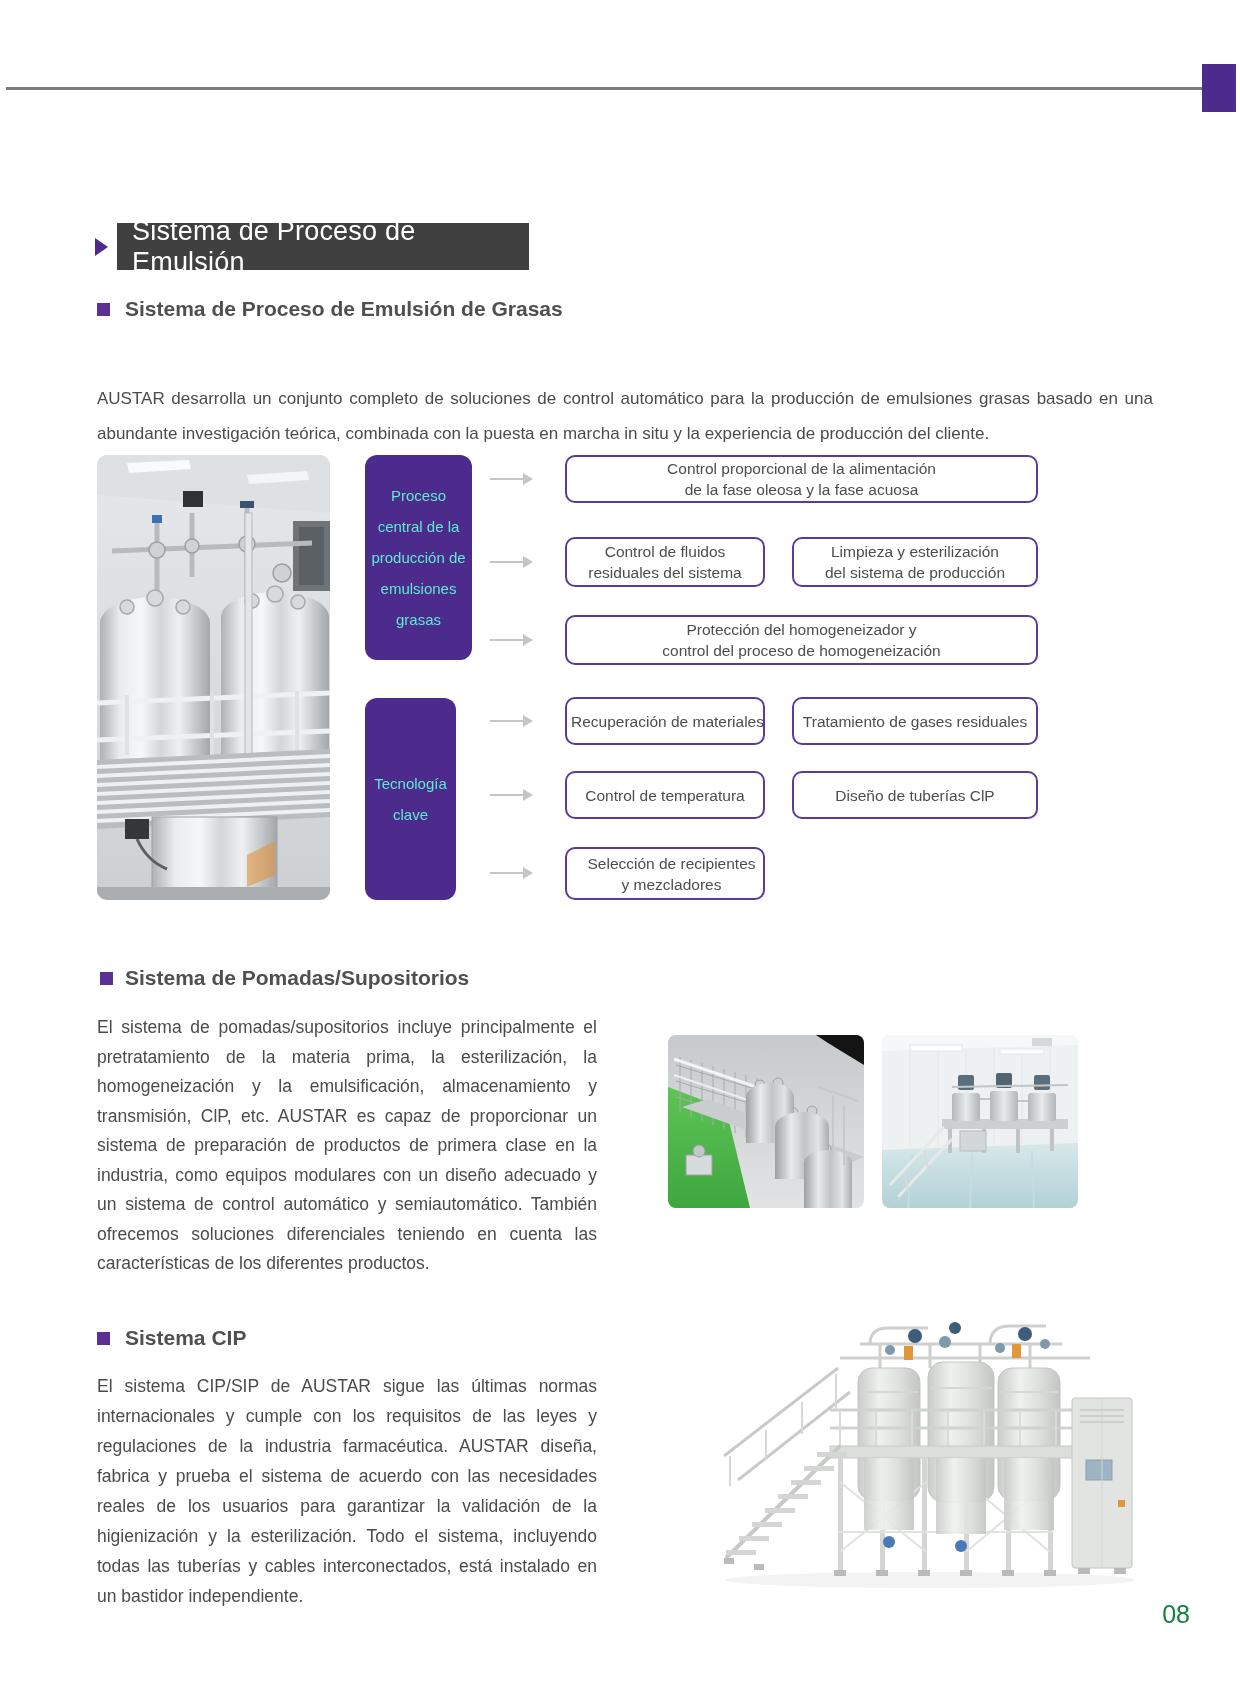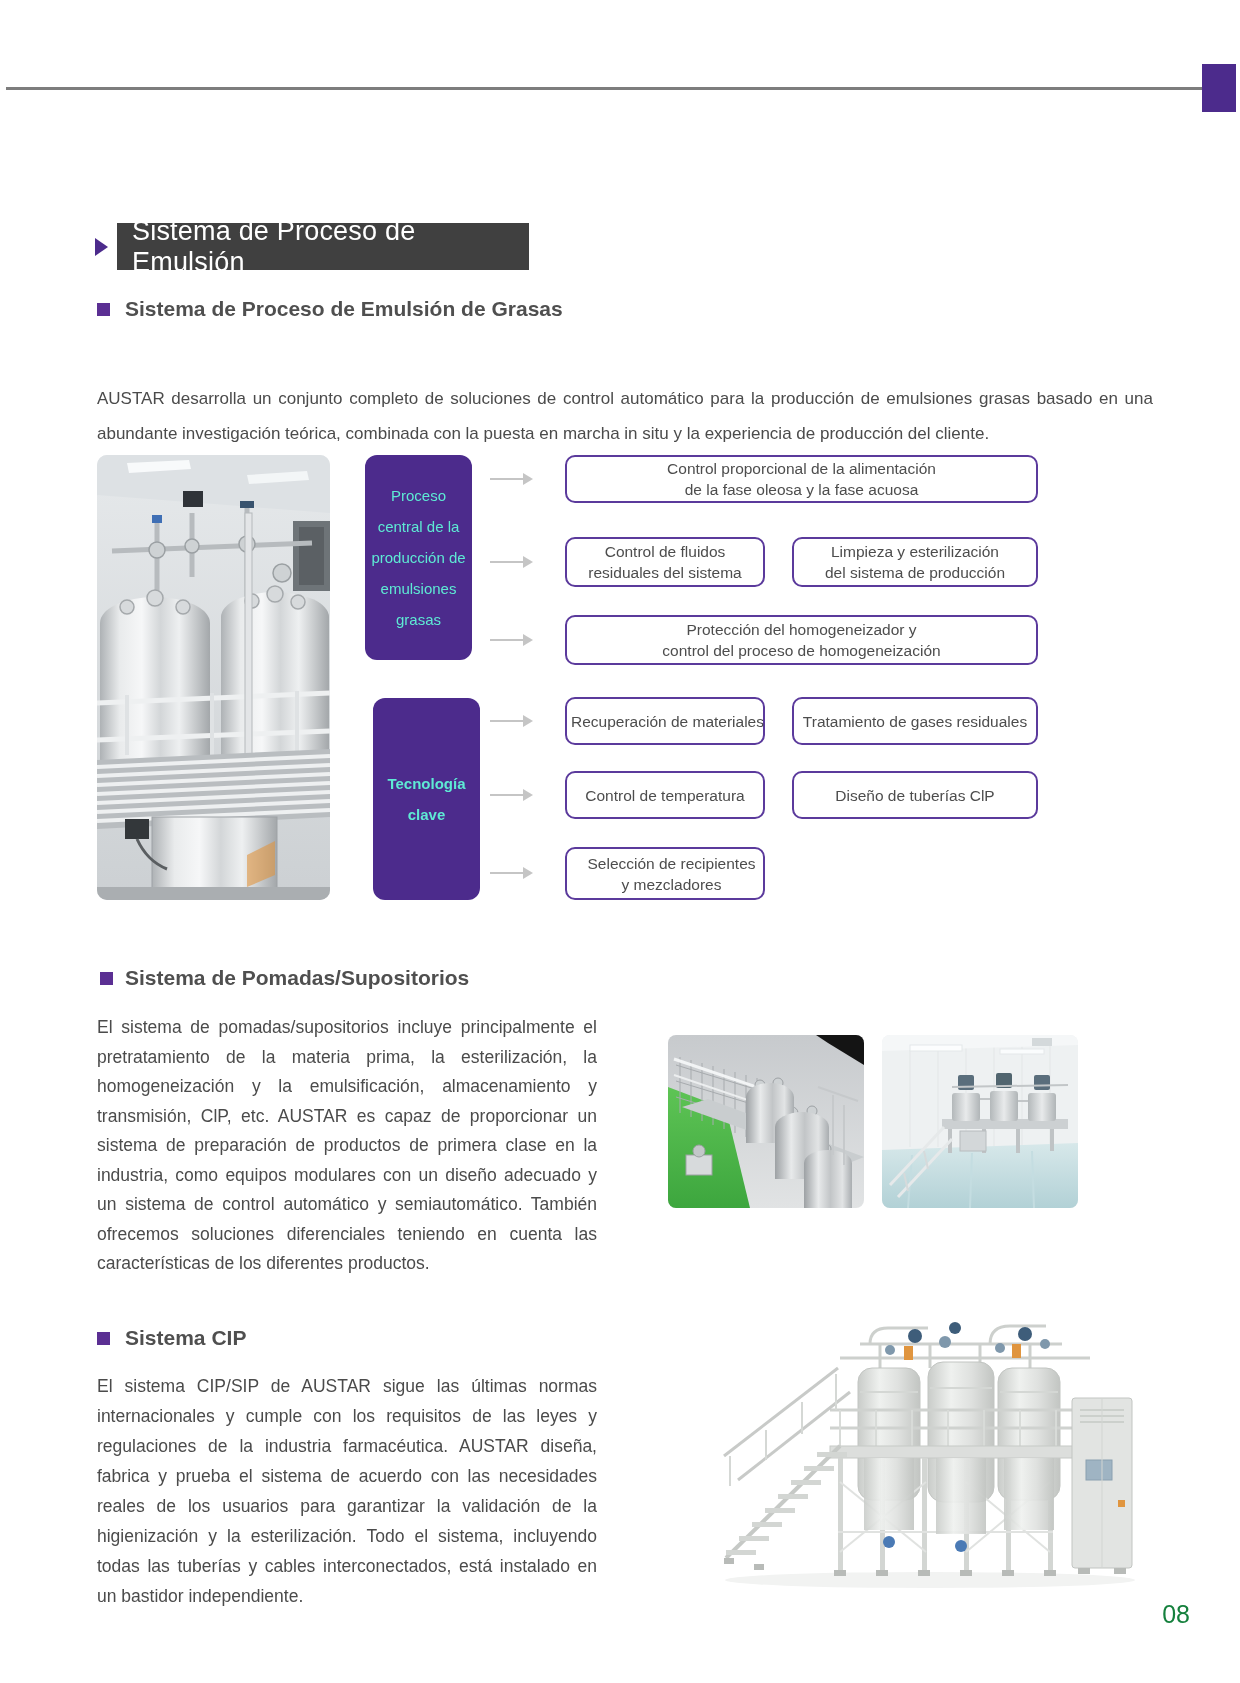--- a/index.html
+++ b/index.html
@@ -30,21 +30,21 @@
   #para1{left:97px;top:338px;width:1056px;font-size:17px;line-height:35px;margin-top:43px;}
   #para2{left:97px;top:1013px;width:500px;font-size:17.5px;line-height:29.5px;}
   #para3{left:97px;top:1371px;width:500px;font-size:17.5px;line-height:30px;}
 
   
   .pbox{position:absolute;background:#4c2b8c;border-radius:12px;color:#5eead4;
         display:flex;flex-direction:column;justify-content:center;align-items:center;
         text-align:center;font-size:15px;padding:0 2px;box-sizing:border-box;}
   .pbox span{display:block;line-height:31px;}
   #pboxA{left:365px;top:455px;width:107px;height:205px;}
-  #pboxB{left:373px;top:698px;width:107px;height:202px;font-weight:bold;}
+  #pboxB{left:365px;top:698px;width:91px;height:202px;}
 
   
   .obox{position:absolute;border:2px solid #5b3a9c;border-radius:10px;background:#fff;color:#4d4d4d;
         display:flex;flex-direction:column;justify-content:center;
         text-align:center;font-size:15.5px;padding:0 4px;box-sizing:border-box;}
   .obox span{display:block;line-height:21px;white-space:nowrap;}
   .obox.sm span{font-size:14.5px;}
   #r1 {left:565px;top:455px;width:473px;height:48px;}
   #r2l{left:565px;top:537px;width:200px;height:50px;}
   #r2r{left:792px;top:537px;width:246px;height:50px;}

